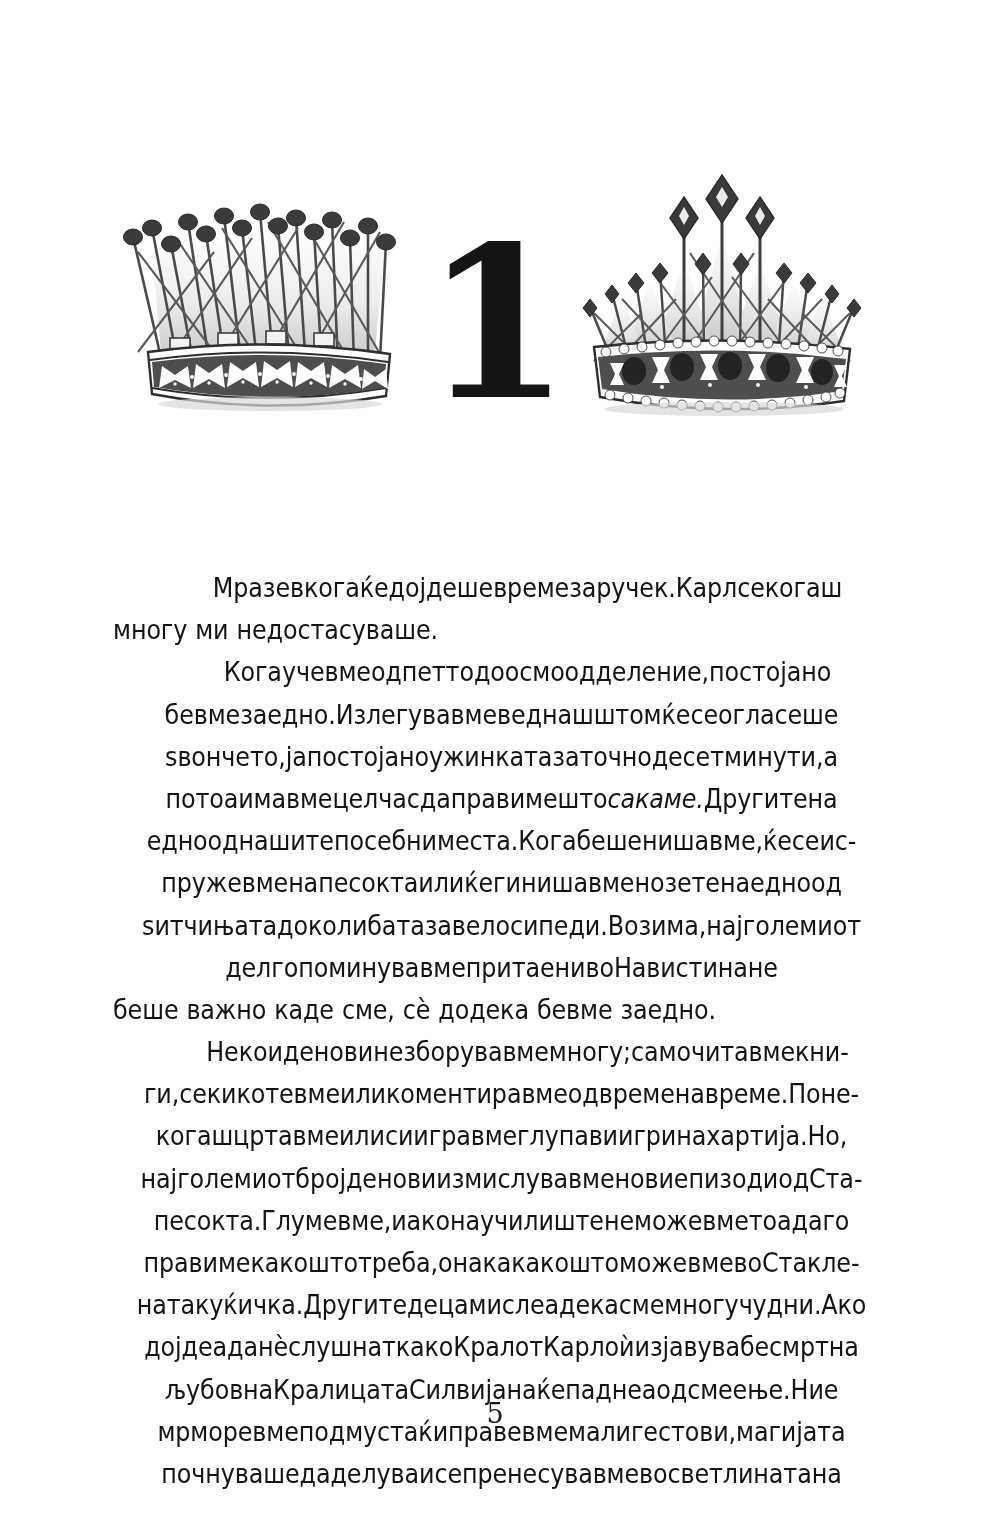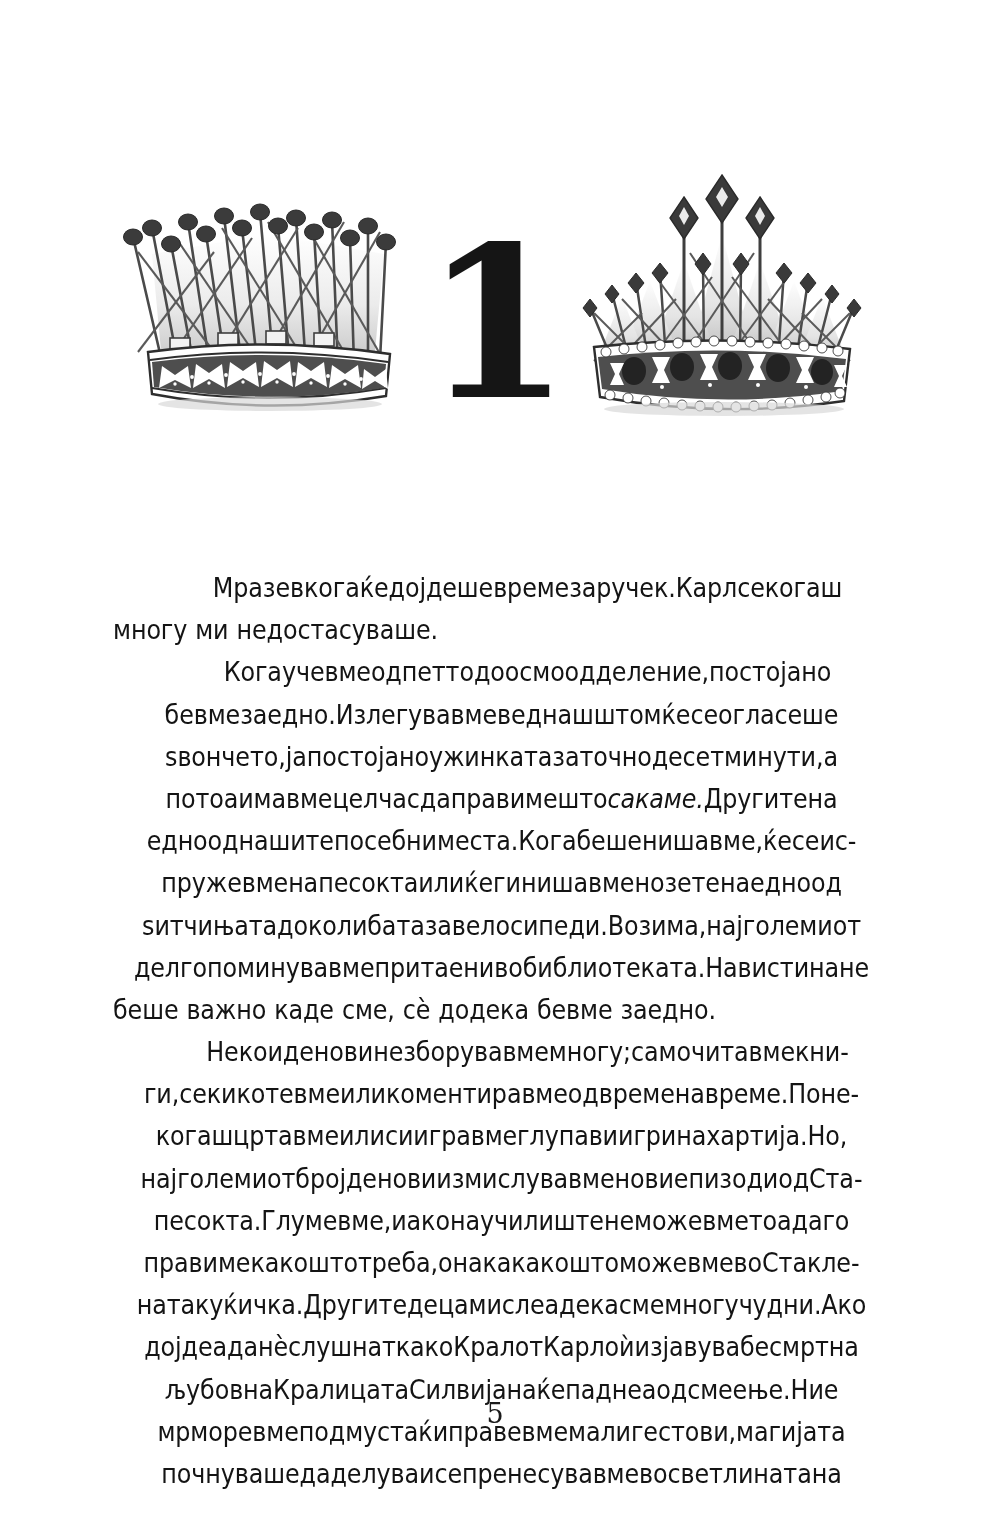--- a/index.html
+++ b/index.html
@@ -437,21 +437,20 @@
         <span class="w">Во</span>
         <span class="w">зима,</span>
         <span class="w">најголемиот</span>
       </div>
       <div class="para-line justify">
         <span class="w">дел</span>
         <span class="w">го</span>
         <span class="w">поминувавме</span>
         <span class="w">притаени</span>
         <span class="w">во</span>
-        <span class="w">библиотеката.</span>
         <span class="w">Навистина</span>
         <span class="w">не</span>
       </div>
       <div class="para-line last">
         <span class="w">беше</span>
         <span class="w">важно</span>
         <span class="w">каде</span>
         <span class="w">сме,</span>
         <span class="w">сѐ</span>
         <span class="w">додека</span>

